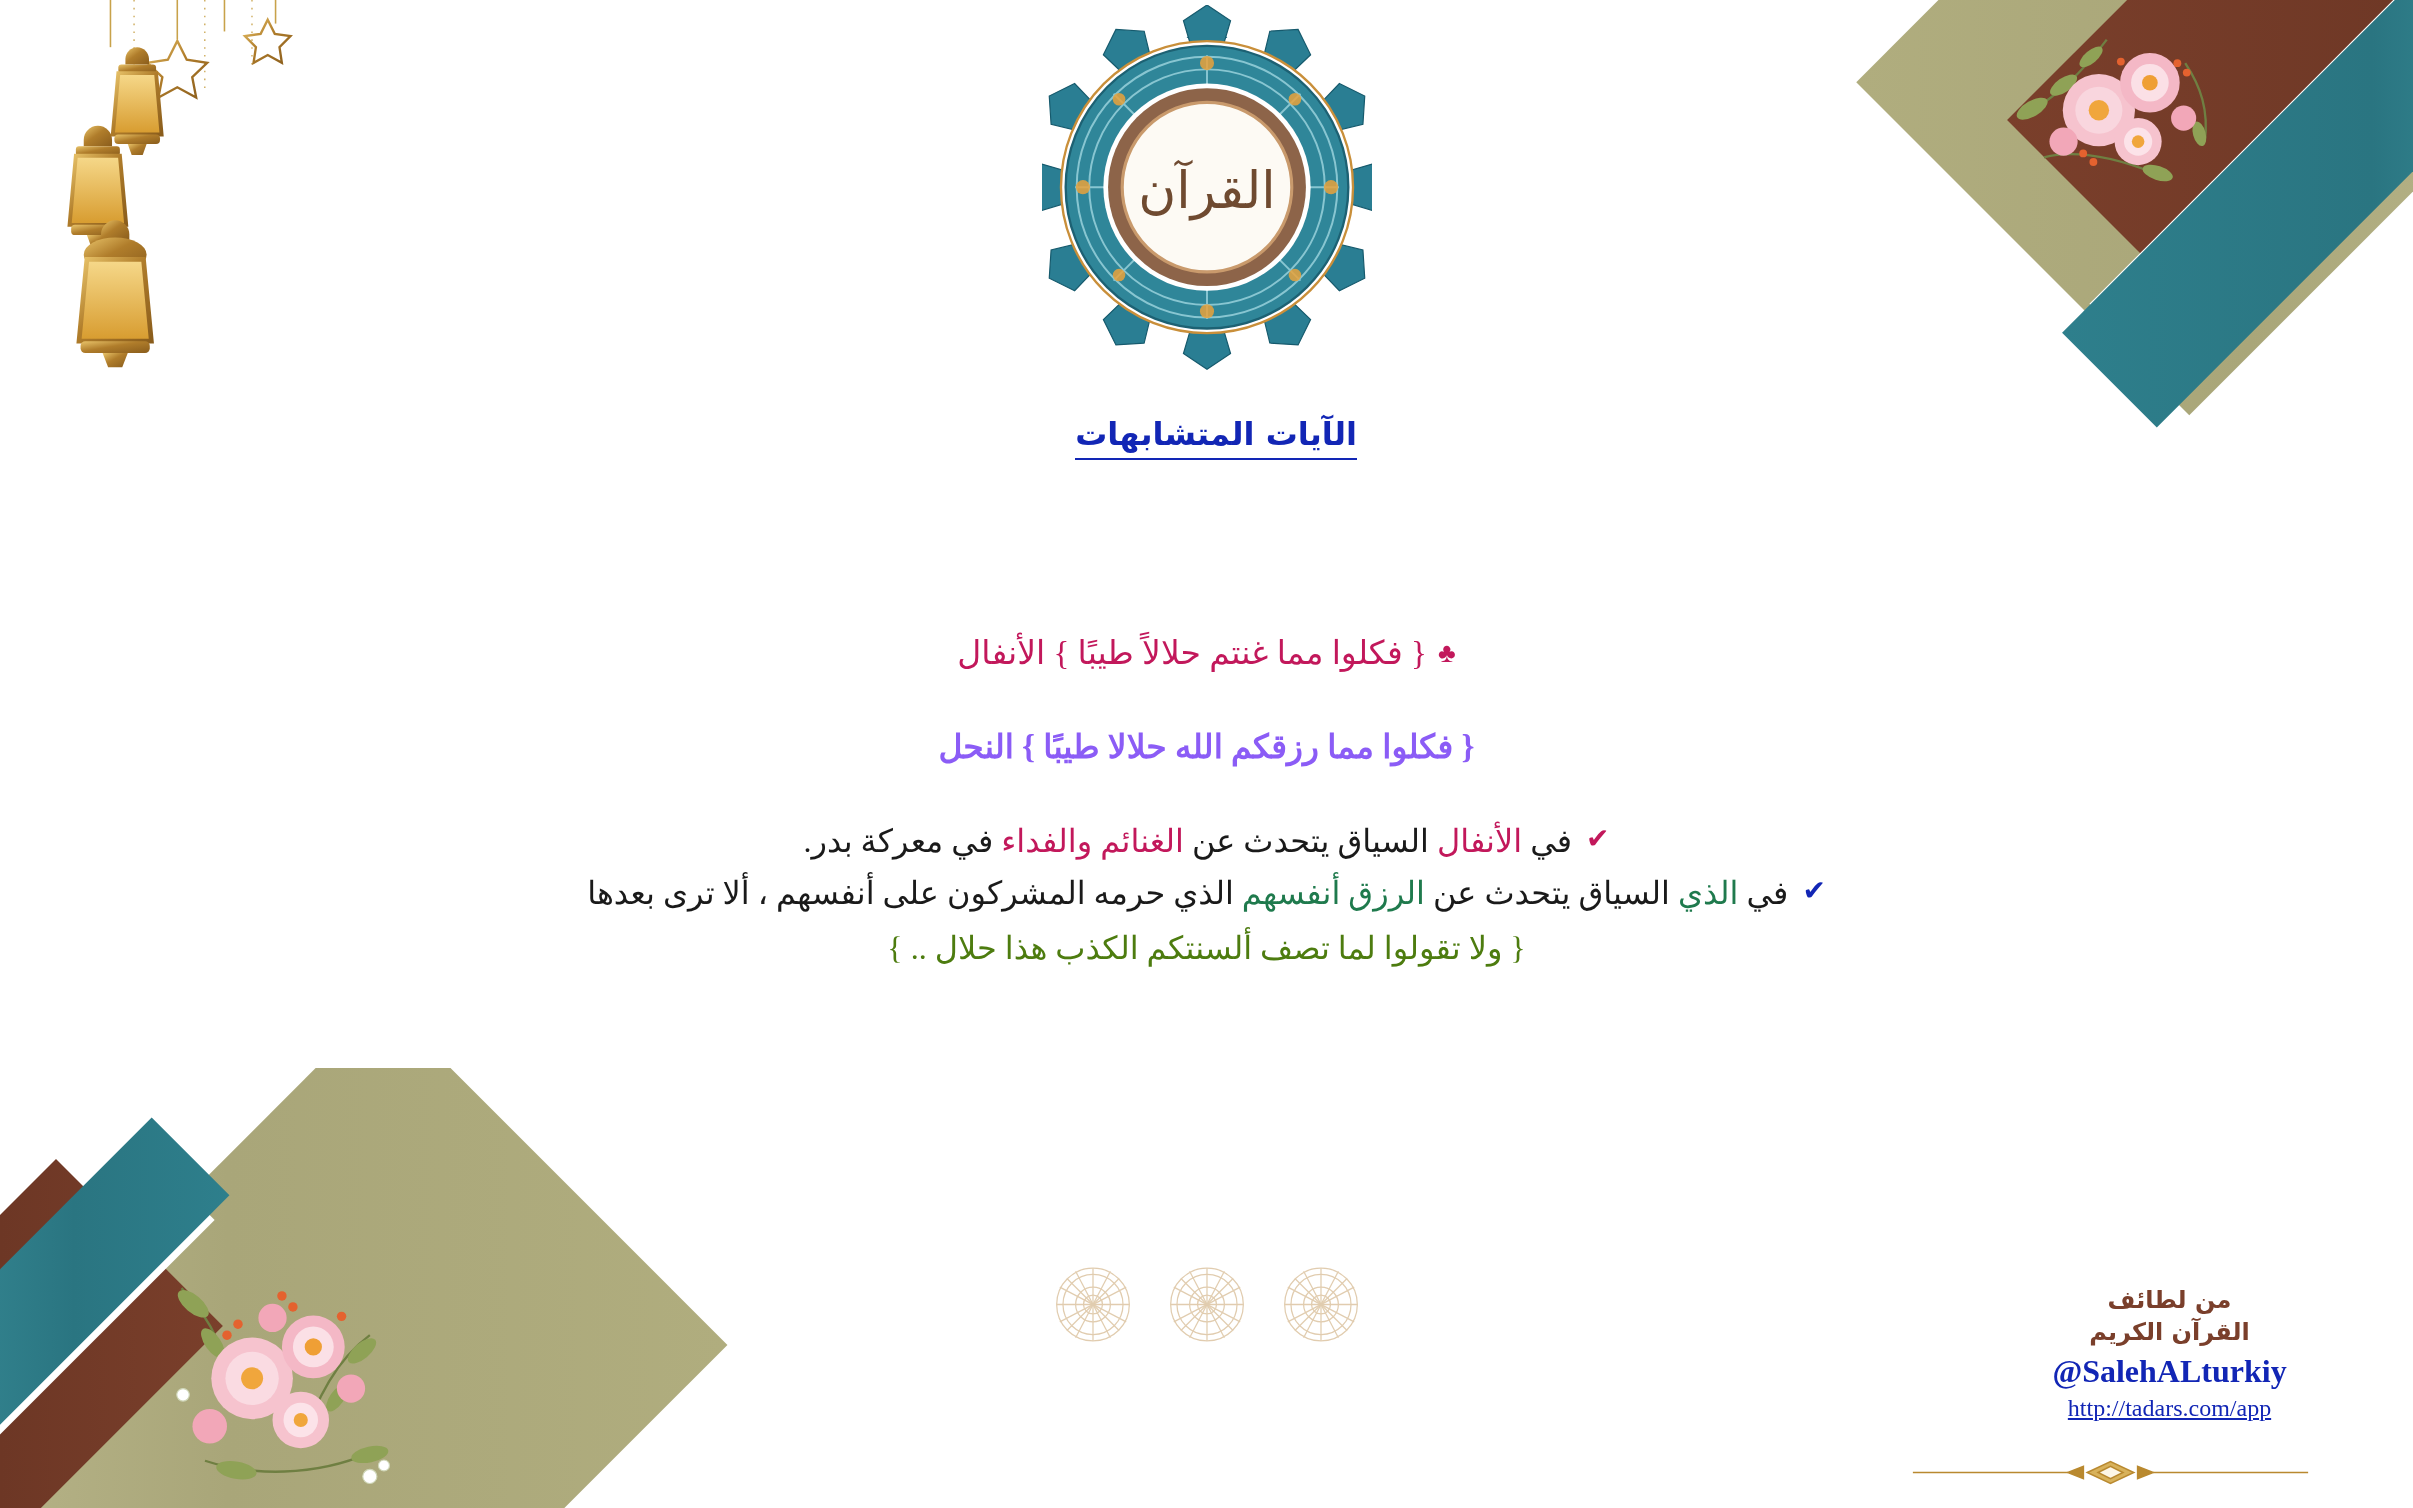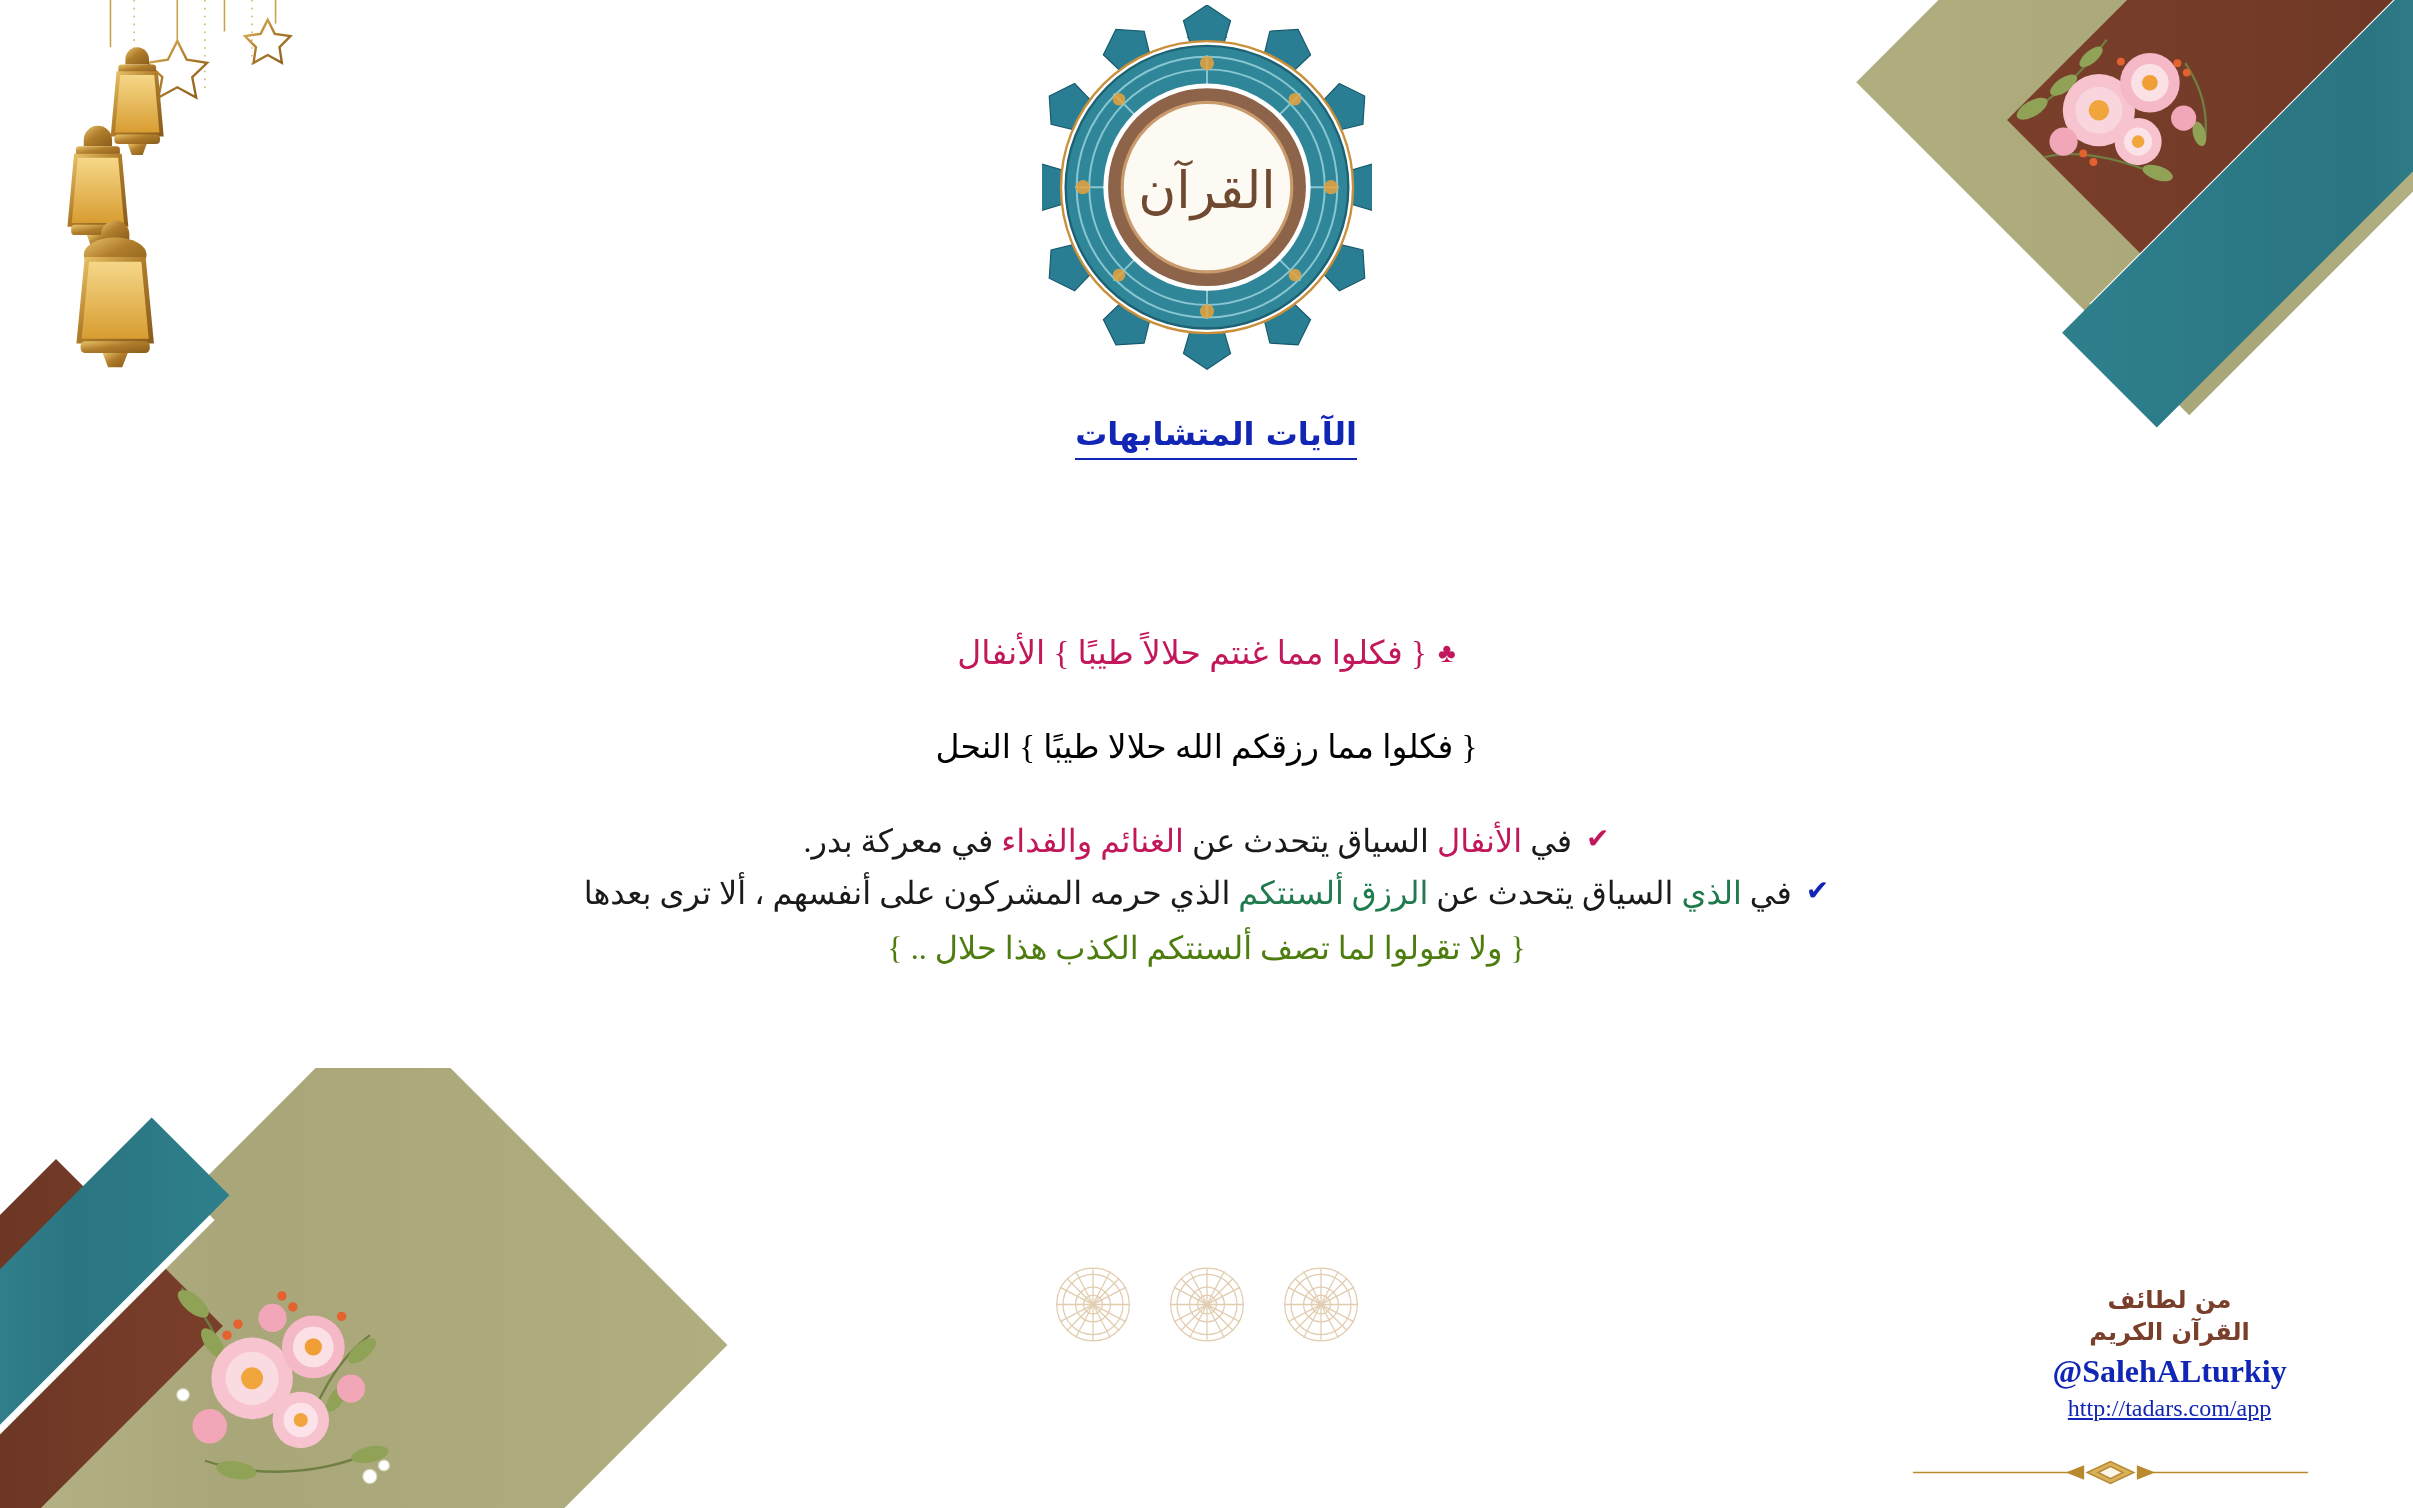--- a/index.html
+++ b/index.html
@@ -141,21 +141,21 @@
     line-height: 1.5;
     white-space: nowrap;
   }
   .ayah-line .marker {
     color: #c2185b;
     font-size: 27px;
     margin-left: 11px;
     vertical-align: 2.4px;
   }
   .ayah-1 { color: #c2185b; }
-  .ayah-2 { color: #000000; }
+  .ayah-2 { color: #8b5cf6; font-weight: bold; }
 
   .notes {
     margin-top: 17.3px;
     font-size: 32px;
     direction: rtl;
     line-height: 1.62;
     color: #1a1a1a;
   }
   .note-row {
     display: flex;
@@ -487,21 +487,21 @@
     <div class="note-row">
       <span class="check">✔</span>
       <span class="note-text">
         <span>في </span><span class="hl-pink">الأنفال</span><span> السياق يتحدث عن </span><span class="hl-pink">الغنائم والفداء</span><span> في معركة بدر.</span>
       </span>
     </div>
 
     <div class="note-row">
       <span class="check blue">✔</span>
       <span class="note-text">
-        <span>في </span><span class="hl-green">الذي</span><span> السياق يتحدث عن </span><span class="hl-green">الرزق ألسنتكم</span><span> الذي حرمه المشركون على أنفسهم ، ألا ترى بعدها</span>
+        <span>في </span><span class="hl-green">الذي</span><span> السياق يتحدث عن </span><span class="hl-green">الرزق أنفسهم</span><span> الذي حرمه المشركون على أنفسهم ، ألا ترى بعدها</span>
       </span>
     </div>
 
     <div class="quote-tail">{ ولا تقولوا لما تصف ألسنتكم الكذب هذا حلال .. }</div>
   </div>
 </div>
 
 <div class="rosettes">
   <svg width="79" height="79" viewBox="0 0 100 100" xmlns="http://www.w3.org/2000/svg">
     <g stroke="#c9a46f" fill="none" stroke-width="1.6">

